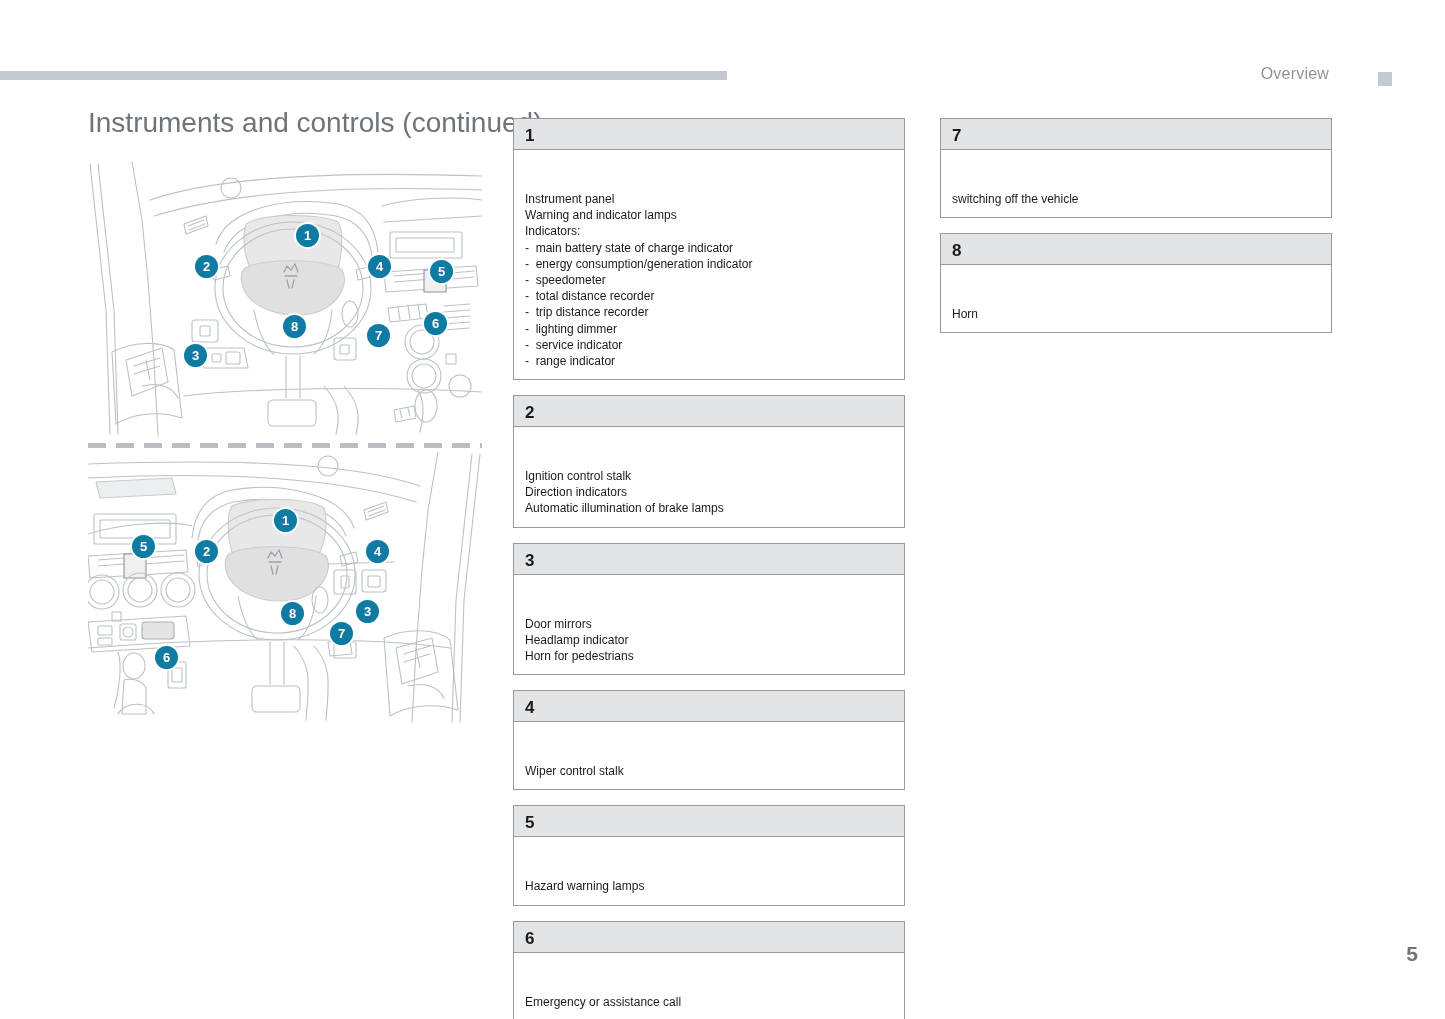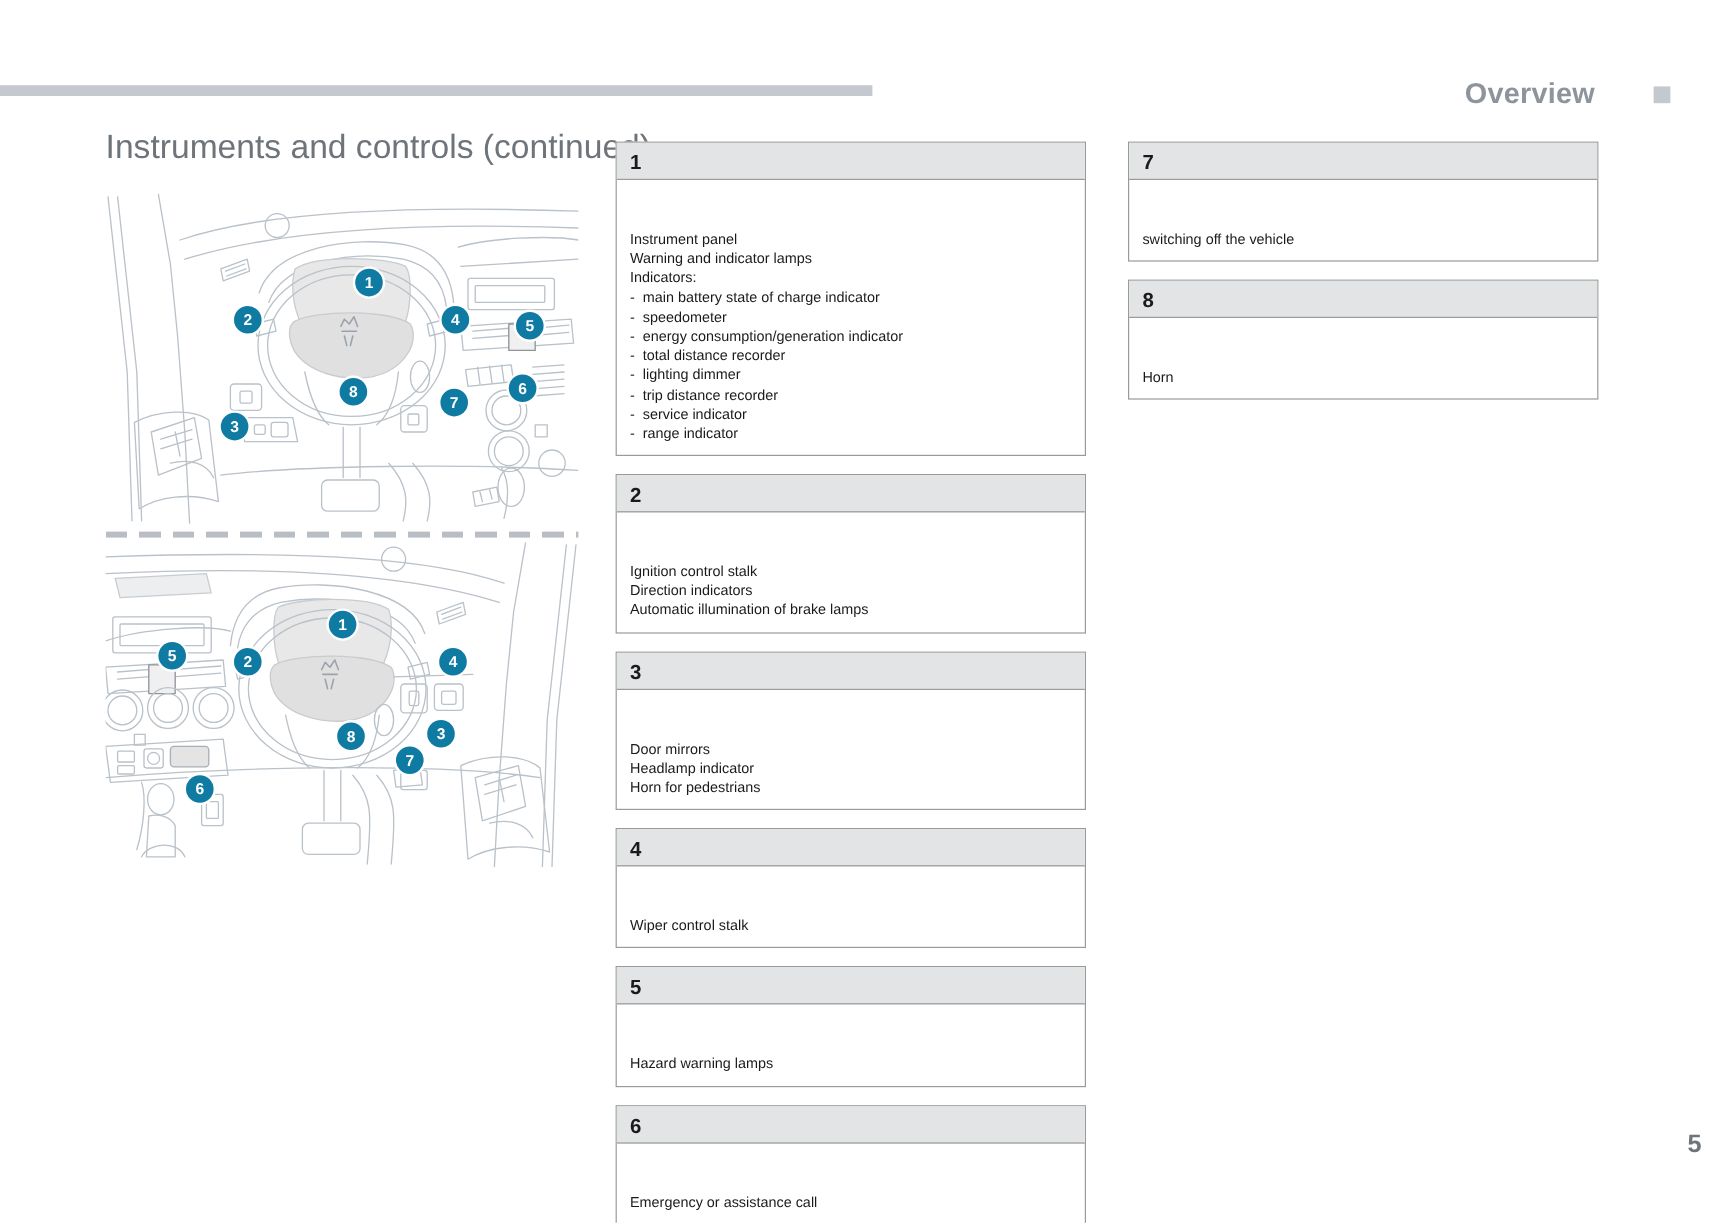--- a/index.html
+++ b/index.html
@@ -22,25 +22,24 @@
     left: 0;
     top: 71px;
     width: 727px;
     height: 9px;
     background: #c3c9cf;
   }
   #header-section-label {
     position: absolute;
     right: 116px;
     top: 65px;
-    font-size: 24px;
+    font-size: 16px;
     color: #8e949b;
     letter-spacing: 0.2px;
     white-space: nowrap;
-    font-weight: bold;
   }
   #header-tab-mark {
     position: absolute;
     left: 1378px;
     top: 72px;
     width: 14px;
     height: 14px;
     background: #c3c9cf;
   }
 
@@ -377,25 +376,25 @@
 
 <div id="col-left-tables" class="table-stack">
 
 <div class="table-block">
       <div class="spec-head">1</div>
       <div class="spec-body">
         <div class="line">Instrument panel</div>
         <div class="line">Warning and indicator lamps</div>
         <div class="line">Indicators:</div>
         <div class="sub">-  main battery state of charge indicator</div>
+        <div class="sub">-  energy consumption/generation indicator</div>
         <div class="sub">-  speedometer</div>
-        <div class="sub">-  energy consumption/generation indicator</div>
         <div class="sub">-  total distance recorder</div>
+        <div class="sub">-  trip distance recorder</div>
         <div class="sub">-  lighting dimmer</div>
-        <div class="sub">-  trip distance recorder</div>
         <div class="sub">-  service indicator</div>
         <div class="sub">-  range indicator</div>
       </div>
     </div>
     <div class="table-block">
       <div class="spec-head">2</div>
       <div class="spec-body">
         <div class="line">Ignition control stalk</div>
         <div class="line">Direction indicators</div>
         <div class="line">Automatic illumination of brake lamps</div>

